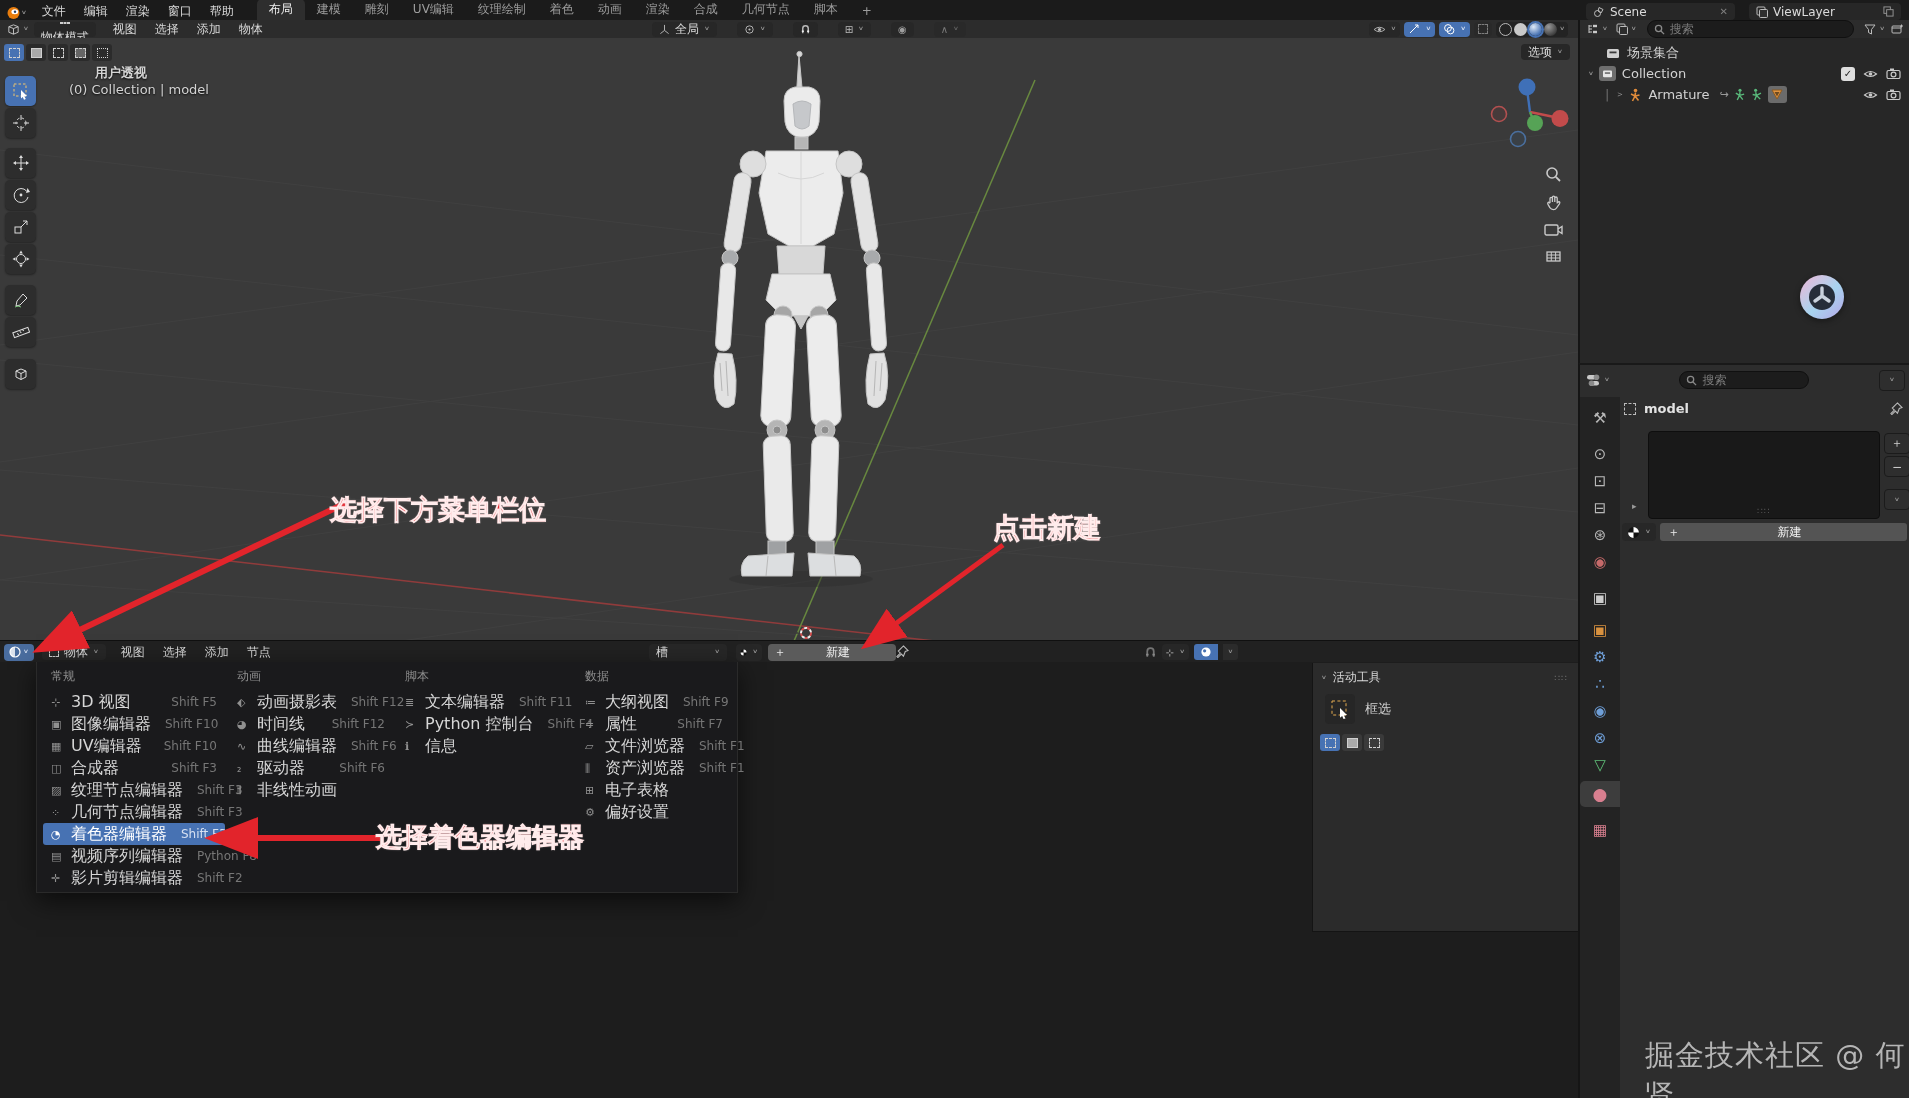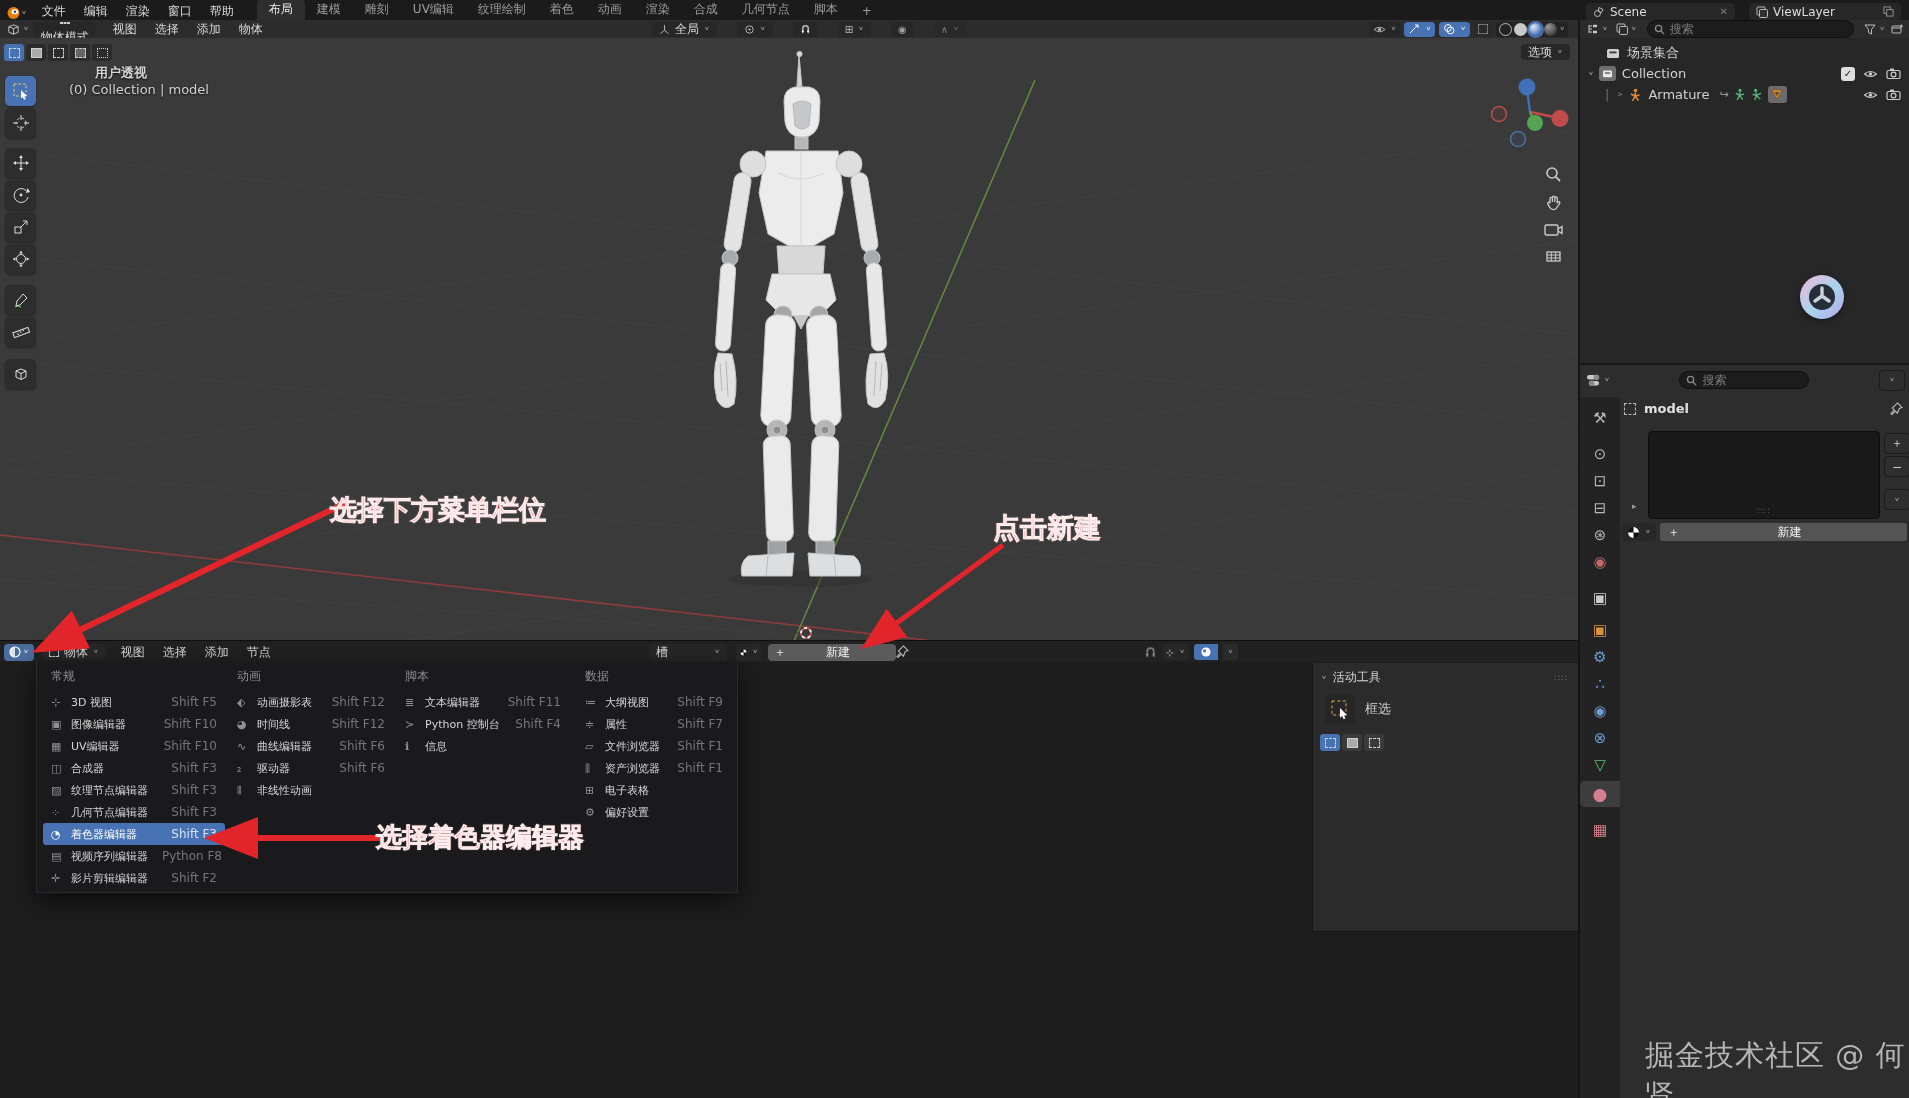--- a/index.html
+++ b/index.html
@@ -31,21 +31,21 @@
   .dash-sq{width:9px;height:8px;border:1px dashed #cfcfcf;display:inline-block;}
   
   #edhdr{left:0;top:640px;width:1578px;height:22px;background:#212121;border-top:1px solid #101010;display:flex;align-items:center;}
   #edbody{left:0;top:662px;width:1578px;height:436px;background:#1d1d1d;}
   #npanel{position:absolute;left:1312px;top:1px;width:265px;height:268px;background:#2b2b2b;border-left:1px solid #141414;border-bottom:1px solid #141414;}
   #etmenu{position:absolute;left:0;top:0;width:700px;height:230px;background:#1a1a1c;border:1px solid #2a2a2a;border-top:none;box-shadow:0 8px 24px rgba(0,0,0,.6);margin-left:36px;}
   .mcol{position:absolute;top:4px;}
   .mcol-title{color:#8d8d8d;font-size:12px;padding:2px 8px 6px 8px;}
   .mi{height:22px;display:flex;align-items:center;padding:0 8px;border-radius:3px;}
   .mi-ic{width:20px;color:#909090;font-size:11px;flex:none;}
-  .mi-lb{color:#d6d6d6;font-size:11px;white-space:nowrap;}
+  .mi-lb{color:#d6d6d6;font-size:16px;white-space:nowrap;}
   .mi-sc{margin-left:auto;color:#767676;font-size:12px;padding-left:14px;white-space:nowrap;}
   .mi.active{background:#4772b3;}
   .mi.active .mi-lb{color:#fff;}
   .mi.active .mi-sc{color:#d7e1f2;}
   
   #outliner{left:1578px;top:38px;width:331px;height:325px;background:#272727;border-left:2px solid #151515;}
   #propspanel{left:1578px;top:363px;width:331px;height:735px;background:#2d2d2d;border-left:2px solid #151515;border-top:2px solid #191919;}
   .ol-row{display:flex;align-items:center;height:21px;font-size:13px;color:#d2d2d2;}
   .srch{background:#1c1c1c;border:1px solid #101010;border-radius:9px;height:16px;color:#bbb;
         font-size:12px;padding:0 6px 0 22px;outline:none;font-family:inherit;width:100%;}

